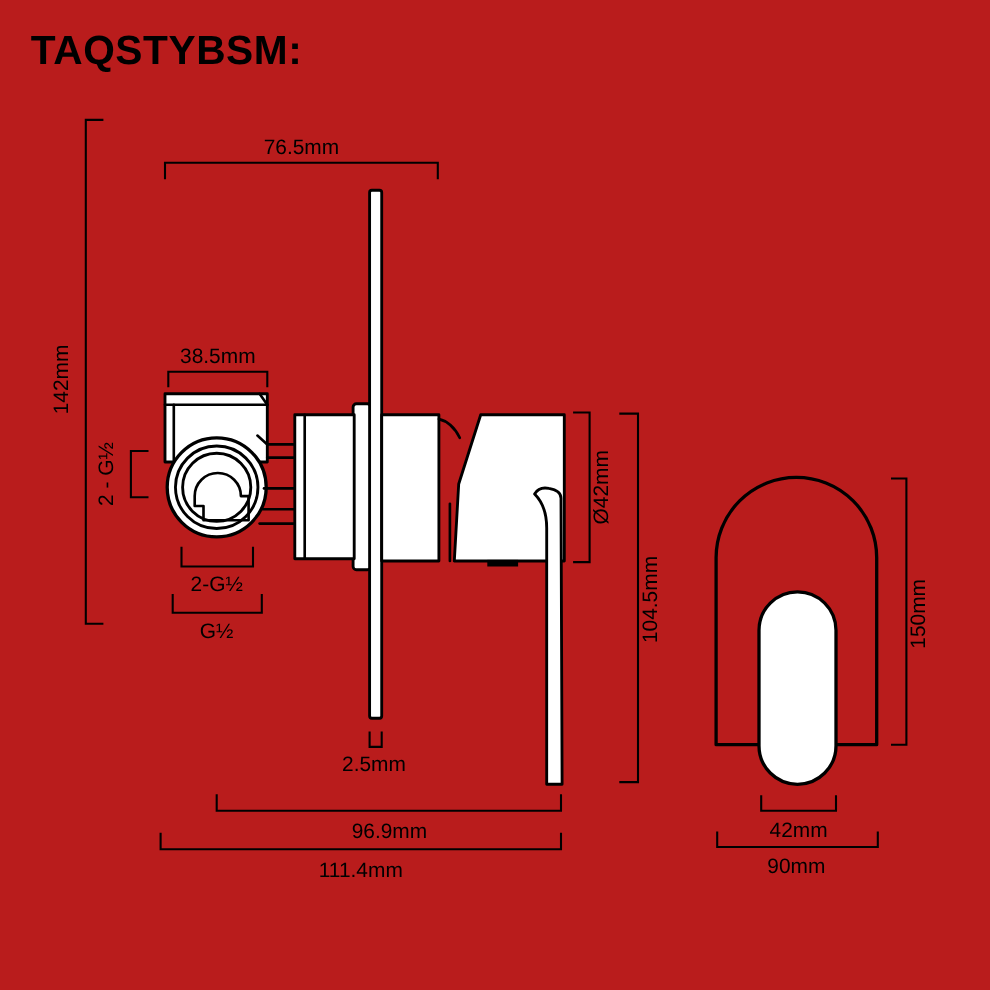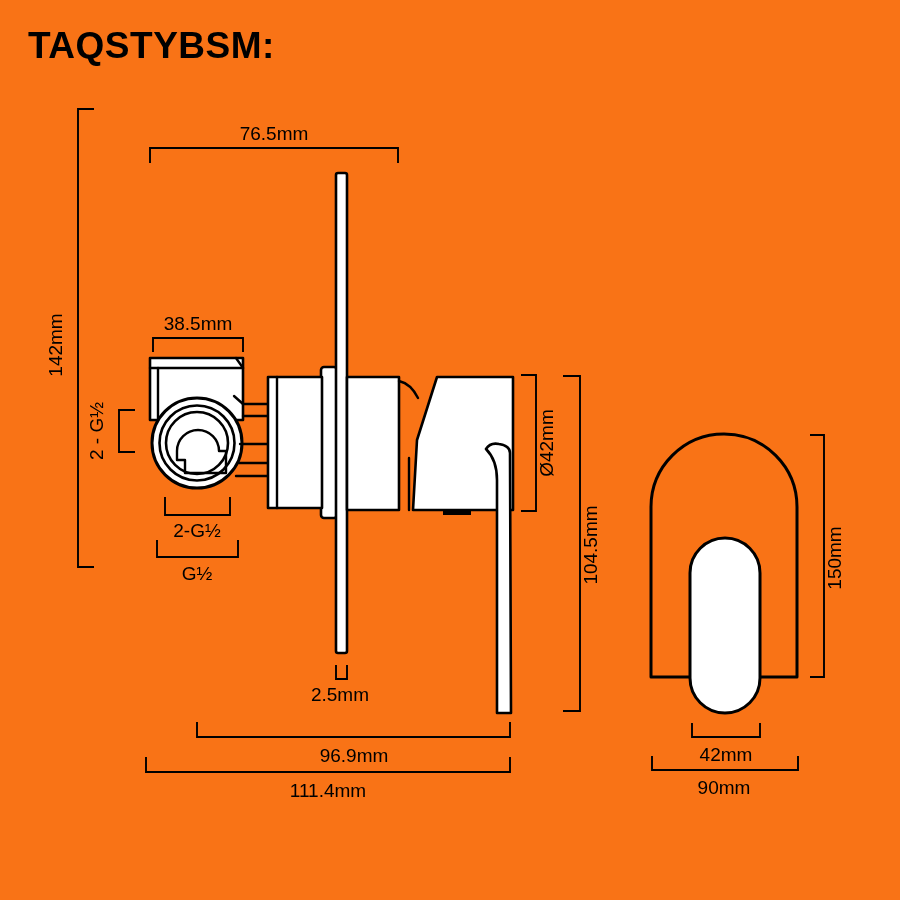--- a/index.html
+++ b/index.html
@@ -1,16 +1,16 @@
 <!DOCTYPE html>
 <html><head>
 <meta charset="utf-8">
 <style>
   html,body{margin:0;padding:0;background:#ffffff;}
-  #canvas{width:900px;height:900px;position:relative;background:#f97316;overflow:hidden;}
+  #canvas{width:900px;height:900px;position:relative;background:#b91c1c;overflow:hidden;}
   svg{display:block;}
   svg text{font-family:"Liberation Sans","DejaVu Sans",sans-serif;font-size:19px;fill:#000;}
   .title-text{font-size:37px;font-weight:bold;letter-spacing:0.5px;}
   .part{fill:#ffffff;stroke:#000000;stroke-width:2.6;stroke-linejoin:round;}
   .part-thick{fill:#ffffff;stroke:#000000;stroke-width:3;stroke-linejoin:round;}
   .edge{fill:none;stroke:#000000;stroke-width:2.4;stroke-linejoin:round;stroke-linecap:round;}
   .dim{fill:none;stroke:#000000;stroke-width:1.9;stroke-linejoin:miter;stroke-linecap:butt;}
   .solid{fill:#000000;stroke:none;}
 </style>
 </head>

